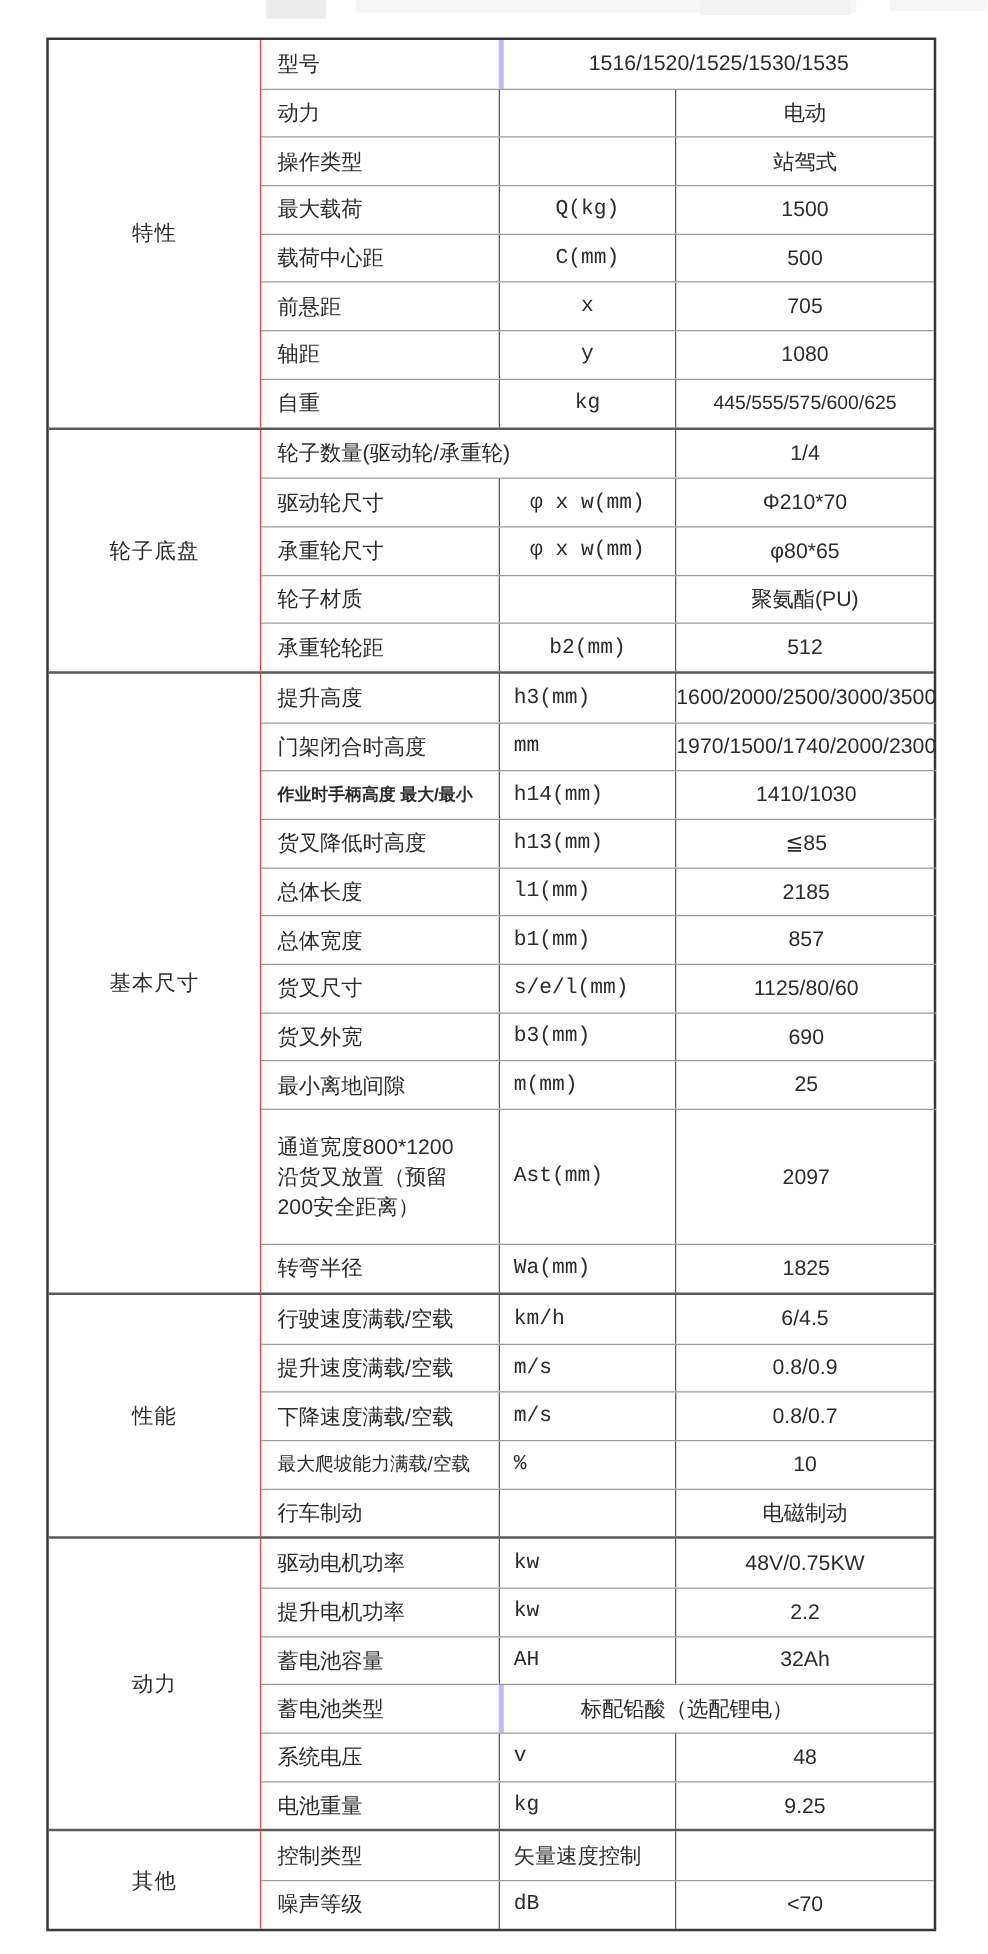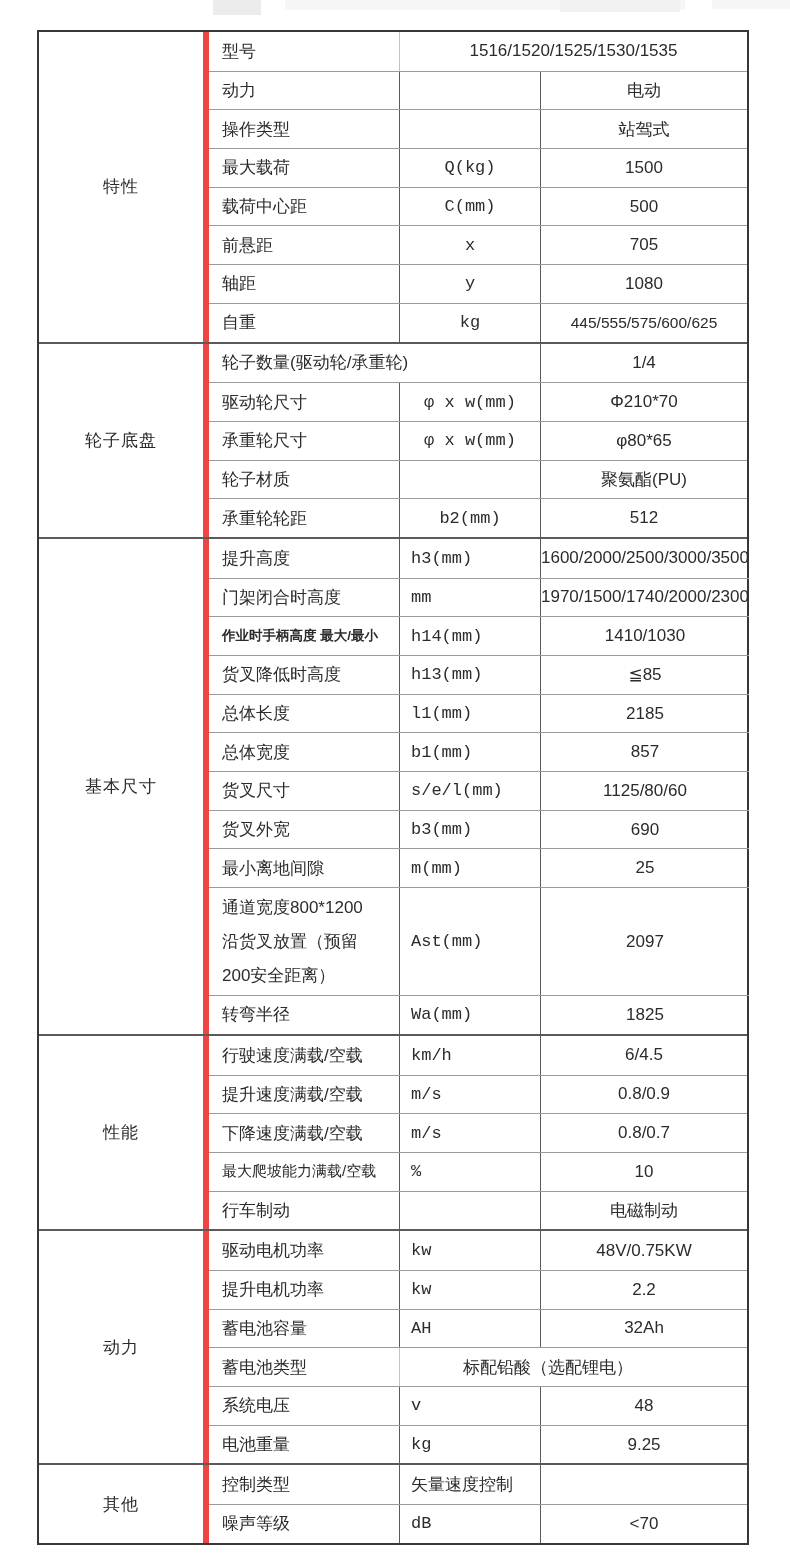--- a/index.html
+++ b/index.html
@@ -17,35 +17,35 @@
   .spec-table{
     position:absolute;left:37px;top:30px;width:712px;
     box-sizing:border-box;border:2px solid #383838;background:#fff;
     display:flex;flex-direction:column;
   }
   .section{display:flex;border-top:2px solid #5a5a5a;}
   .section.first{border-top:none;}
   .cat{
     flex:0 0 170px;width:170px;box-sizing:border-box;
     display:flex;align-items:center;justify-content:center;
-    font-size:24px;letter-spacing:1px;border-right:6px solid #ef4444;
+    font-size:24px;letter-spacing:1px;border-right:1px solid #ef4444;
   }
   .rows{flex:1;display:flex;flex-direction:column;}
   .row{display:flex;height:38.7px;box-sizing:border-box;border-top:1px solid #9b9b9b;}
   .row.first{border-top:none;}
   .row.tall{height:108px;}
   .c{display:flex;align-items:center;box-sizing:border-box;font-size:17px;overflow:hidden;}
   .lbl{flex:0 0 190px;width:190px;padding-left:13px;}
   .lbl.span2{flex:0 0 331px;width:331px;}
-  .tall .lbl{padding-right:20px;line-height:34px;}
+  .tall .lbl{padding-right:20px;line-height:24px;}
   .unit{flex:0 0 141px;width:141px;border-left:1px solid #5a5a5a;font-family:Liberation Mono, monospace;}
   .unit.left{padding-left:11px;}
   .unit.center{justify-content:center;}
   .val{flex:1;border-left:1px solid #5a5a5a;justify-content:center;text-align:center;}
-  .mrg{flex:1;border-left:1px solid #c4b5fd;justify-content:center;}
+  .mrg{flex:1;border-left:4px solid #c4b5fd;justify-content:center;}
   .mrg.offset{padding-right:51px;}
   .fs-small{font-size:17px;}
   .fs-mid{font-size:15.5px;}
   .lb-small{font-size:13.5px;font-weight:600;}
   .lb-mid{font-size:15px;}
 </style>
 </head>
 <body>
 
 <div class="page">

